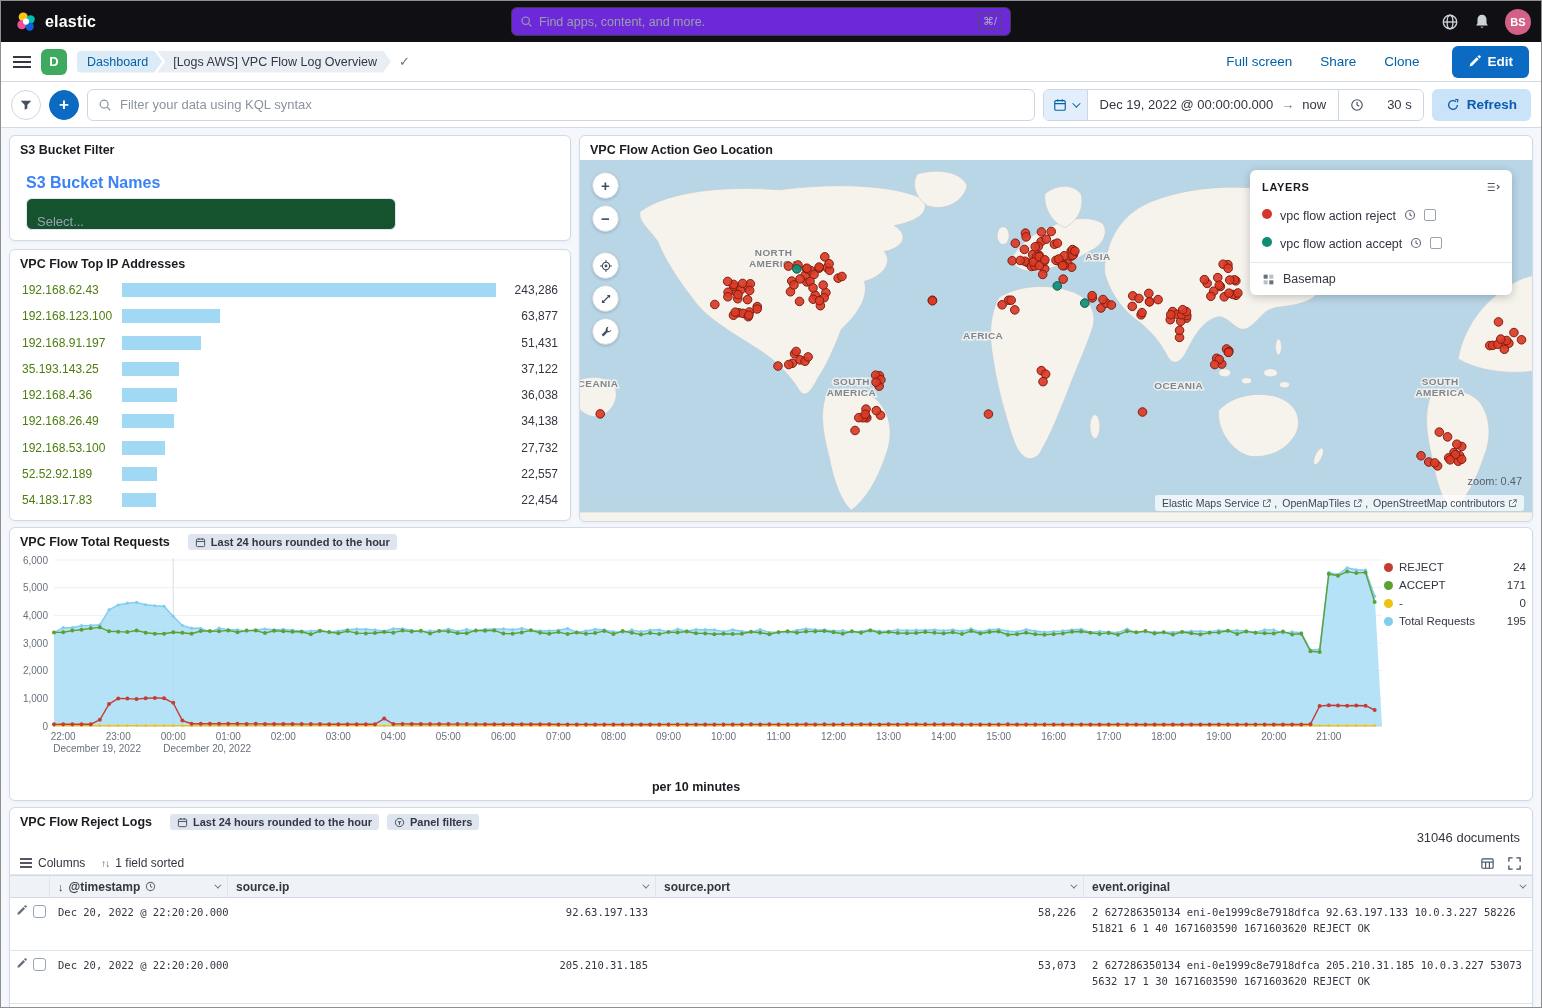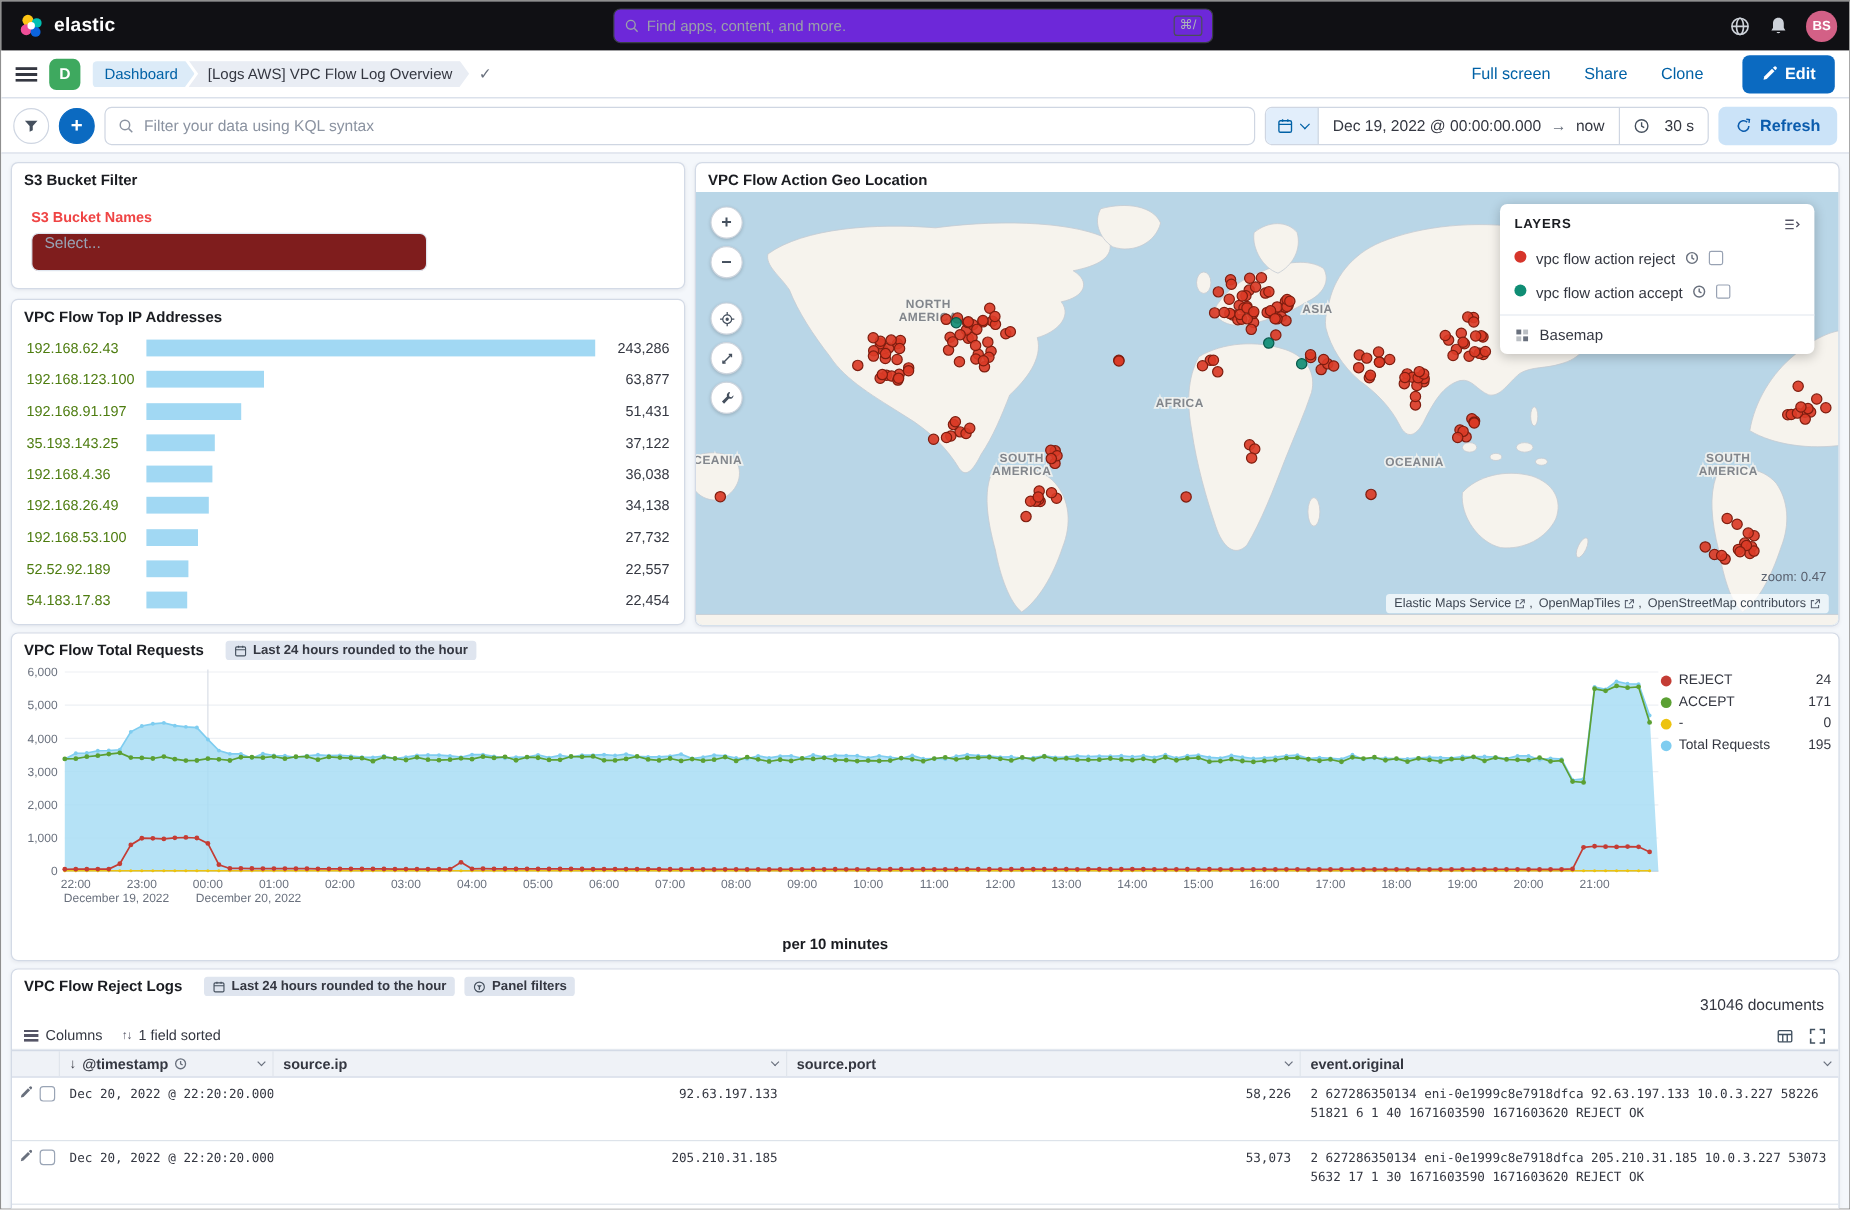--- a/index.html
+++ b/index.html
@@ -41,36 +41,36 @@
 .kql{flex:1;height:32px;border:1px solid #cfd6e2;border-radius:6px;background:#fff;display:flex;align-items:center;padding:0 10px;color:#8b93a1}
 .kql svg{width:14px;height:14px;flex:none}
 .kql input{flex:1;border:none;outline:none;font-size:13px;margin-left:8px;color:#343741}
 .kql input::placeholder{color:#8b93a1}
 .date-ctl{display:flex;align-items:center;height:32px;border:1px solid #cfd6e2;border-radius:6px;overflow:hidden;background:#fff}
 .date-cal{display:flex;align-items:center;gap:5px;background:#e2eefb;border:none;height:100%;padding:0 9px;color:#0061a6;cursor:pointer;border-right:1px solid #cfd6e2}
 .date-cal svg{width:14px;height:14px}
 .chev{display:inline-block;width:6px;height:6px;border-right:1.5px solid currentColor;border-bottom:1.5px solid currentColor;transform:rotate(45deg) translateY(-2px)}
 .date-text{display:flex;align-items:center;gap:8px;padding:0 12px;font-size:13px;color:#343741;cursor:pointer}
 .date-arrow{color:#69707d}
-.date-int{display:flex;align-items:center;gap:12px;padding:0 11px;height:100%;border-left:1px solid #cfd6e2;font-size:13px;color:#343741;cursor:pointer}
+.date-int{display:flex;align-items:center;gap:23px;padding:0 11px;height:100%;border-left:1px solid #cfd6e2;font-size:13px;color:#343741;cursor:pointer}
 .date-int svg{width:14px;height:14px;color:#45505e}
 .btn-refresh{display:flex;align-items:center;gap:7px;background:#cbe3f8;border:none;color:#0b5cad;height:32px;padding:0 14px;border-radius:6px;font-size:13.5px;font-weight:600;cursor:pointer}
 .btn-refresh svg{width:14px;height:14px}
 
 
 .dashboard{position:absolute;top:127px;left:0;right:0;bottom:0;background:#f4f7fb}
 .panel{position:absolute;background:#fff;border:1px solid #d3dae6;border-radius:6px;box-shadow:0 1px 3px rgba(52,55,65,.06)}
 .panel-title{font-size:12.5px;font-weight:700;color:#1a1c21;padding:7px 10px 3px;cursor:pointer}
 .title-row{display:flex;align-items:center;gap:8px}
 .badge{display:inline-flex;align-items:center;gap:5px;background:#dfe5ef;color:#343741;font-size:11px;font-weight:600;border-radius:3px;padding:2px 7px;margin-top:4px;cursor:pointer}
 .badge svg{width:11px;height:11px;color:#45505e}
 
 
-.form-label{font-size:12px;font-weight:700;color:#ef4444;padding:14px 16px 6px}
-.select-box{margin:0 16px;width:330px;height:32px;background:#7f1d1d;border:1px solid #e0e6ef;border-radius:6px;display:flex;align-items:flex-start;padding:0 10px;font-size:13px;color:#98a2b3;cursor:pointer}
+.form-label{font-size:16px;font-weight:700;color:#3b82f6;padding:14px 16px 6px}
+.select-box{margin:0 16px;width:370px;height:32px;background:#14532d;border:1px solid #e0e6ef;border-radius:6px;display:flex;align-items:flex-end;padding:0 10px;font-size:13px;color:#98a2b3;cursor:pointer}
 
 
 .bar-chart{position:absolute;top:30px;left:12px;right:12px;bottom:10px;display:flex;flex-direction:column;justify-content:space-between}
 .bar-row{display:flex;align-items:center;height:20px}
 .bar-label{width:98px;font-size:12px;color:#4d7c0f;white-space:nowrap}
 .bar-track{flex:1;height:14px;margin:0 8px 0 2px;position:relative}
 .bar-fill{position:absolute;left:0;top:0;bottom:0;background:#a1d8f3}
 .bar-value{width:54px;text-align:right;font-size:12px;color:#343741}
 
 

